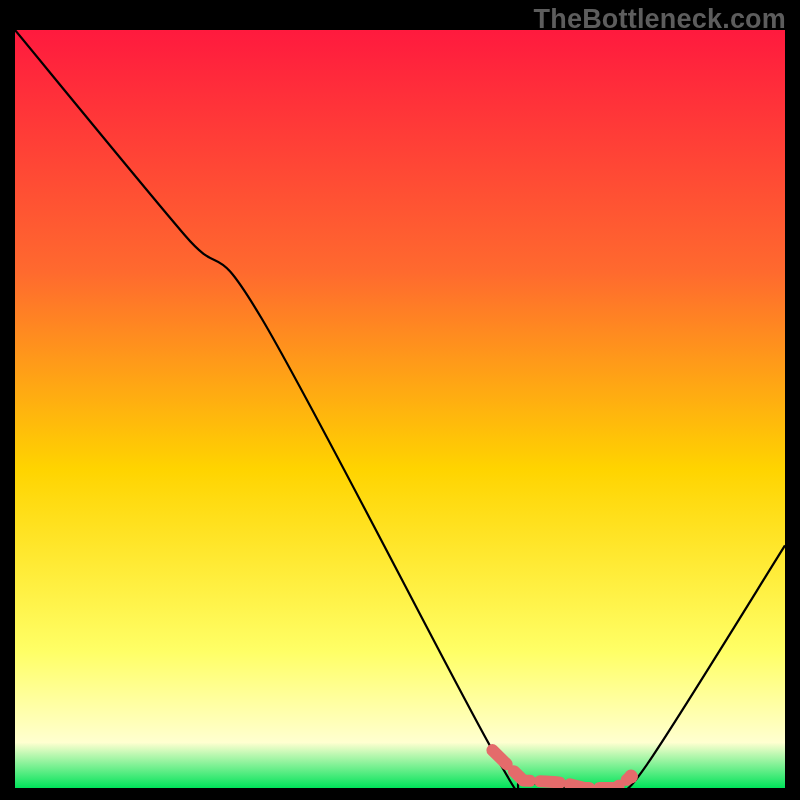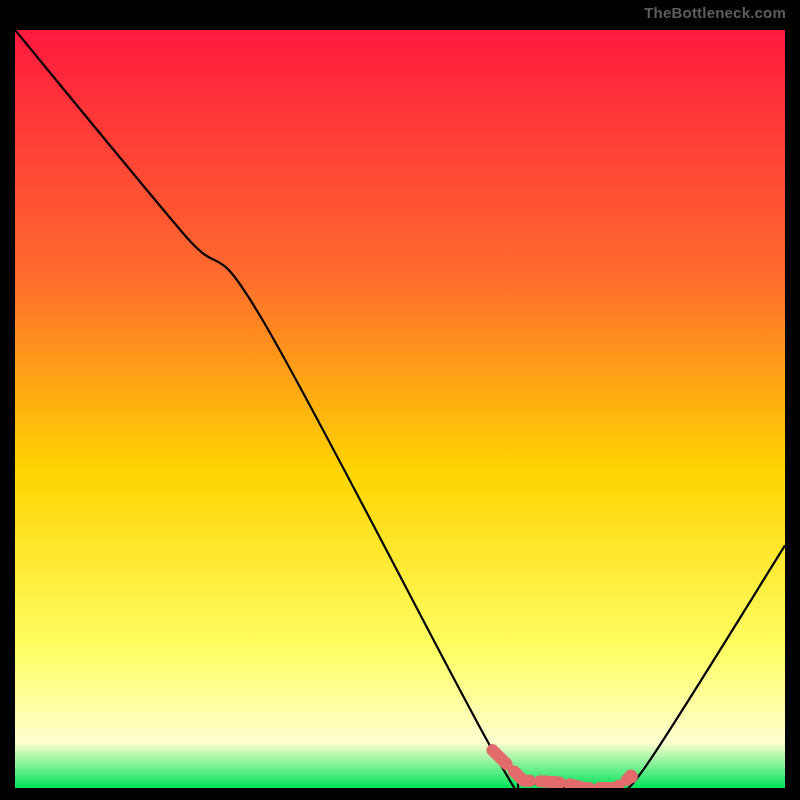--- a/index.html
+++ b/index.html
@@ -24,21 +24,21 @@
   left: 0;
   top: 0;
   width: 770px;
   height: 758px;
 }
 .watermark {
   position: absolute;
   top: 4px;
   right: 14px;
   font-family: Arial, Helvetica, sans-serif;
-  font-size: 15px;
+  font-size: 27px;
   font-weight: 600;
   color: #5d5d5d;
   letter-spacing: 0.2px;
 }
 svg { display: block; }
 </style>
 </head>
 <body>
 
 <div class="watermark">TheBottleneck.com</div>

